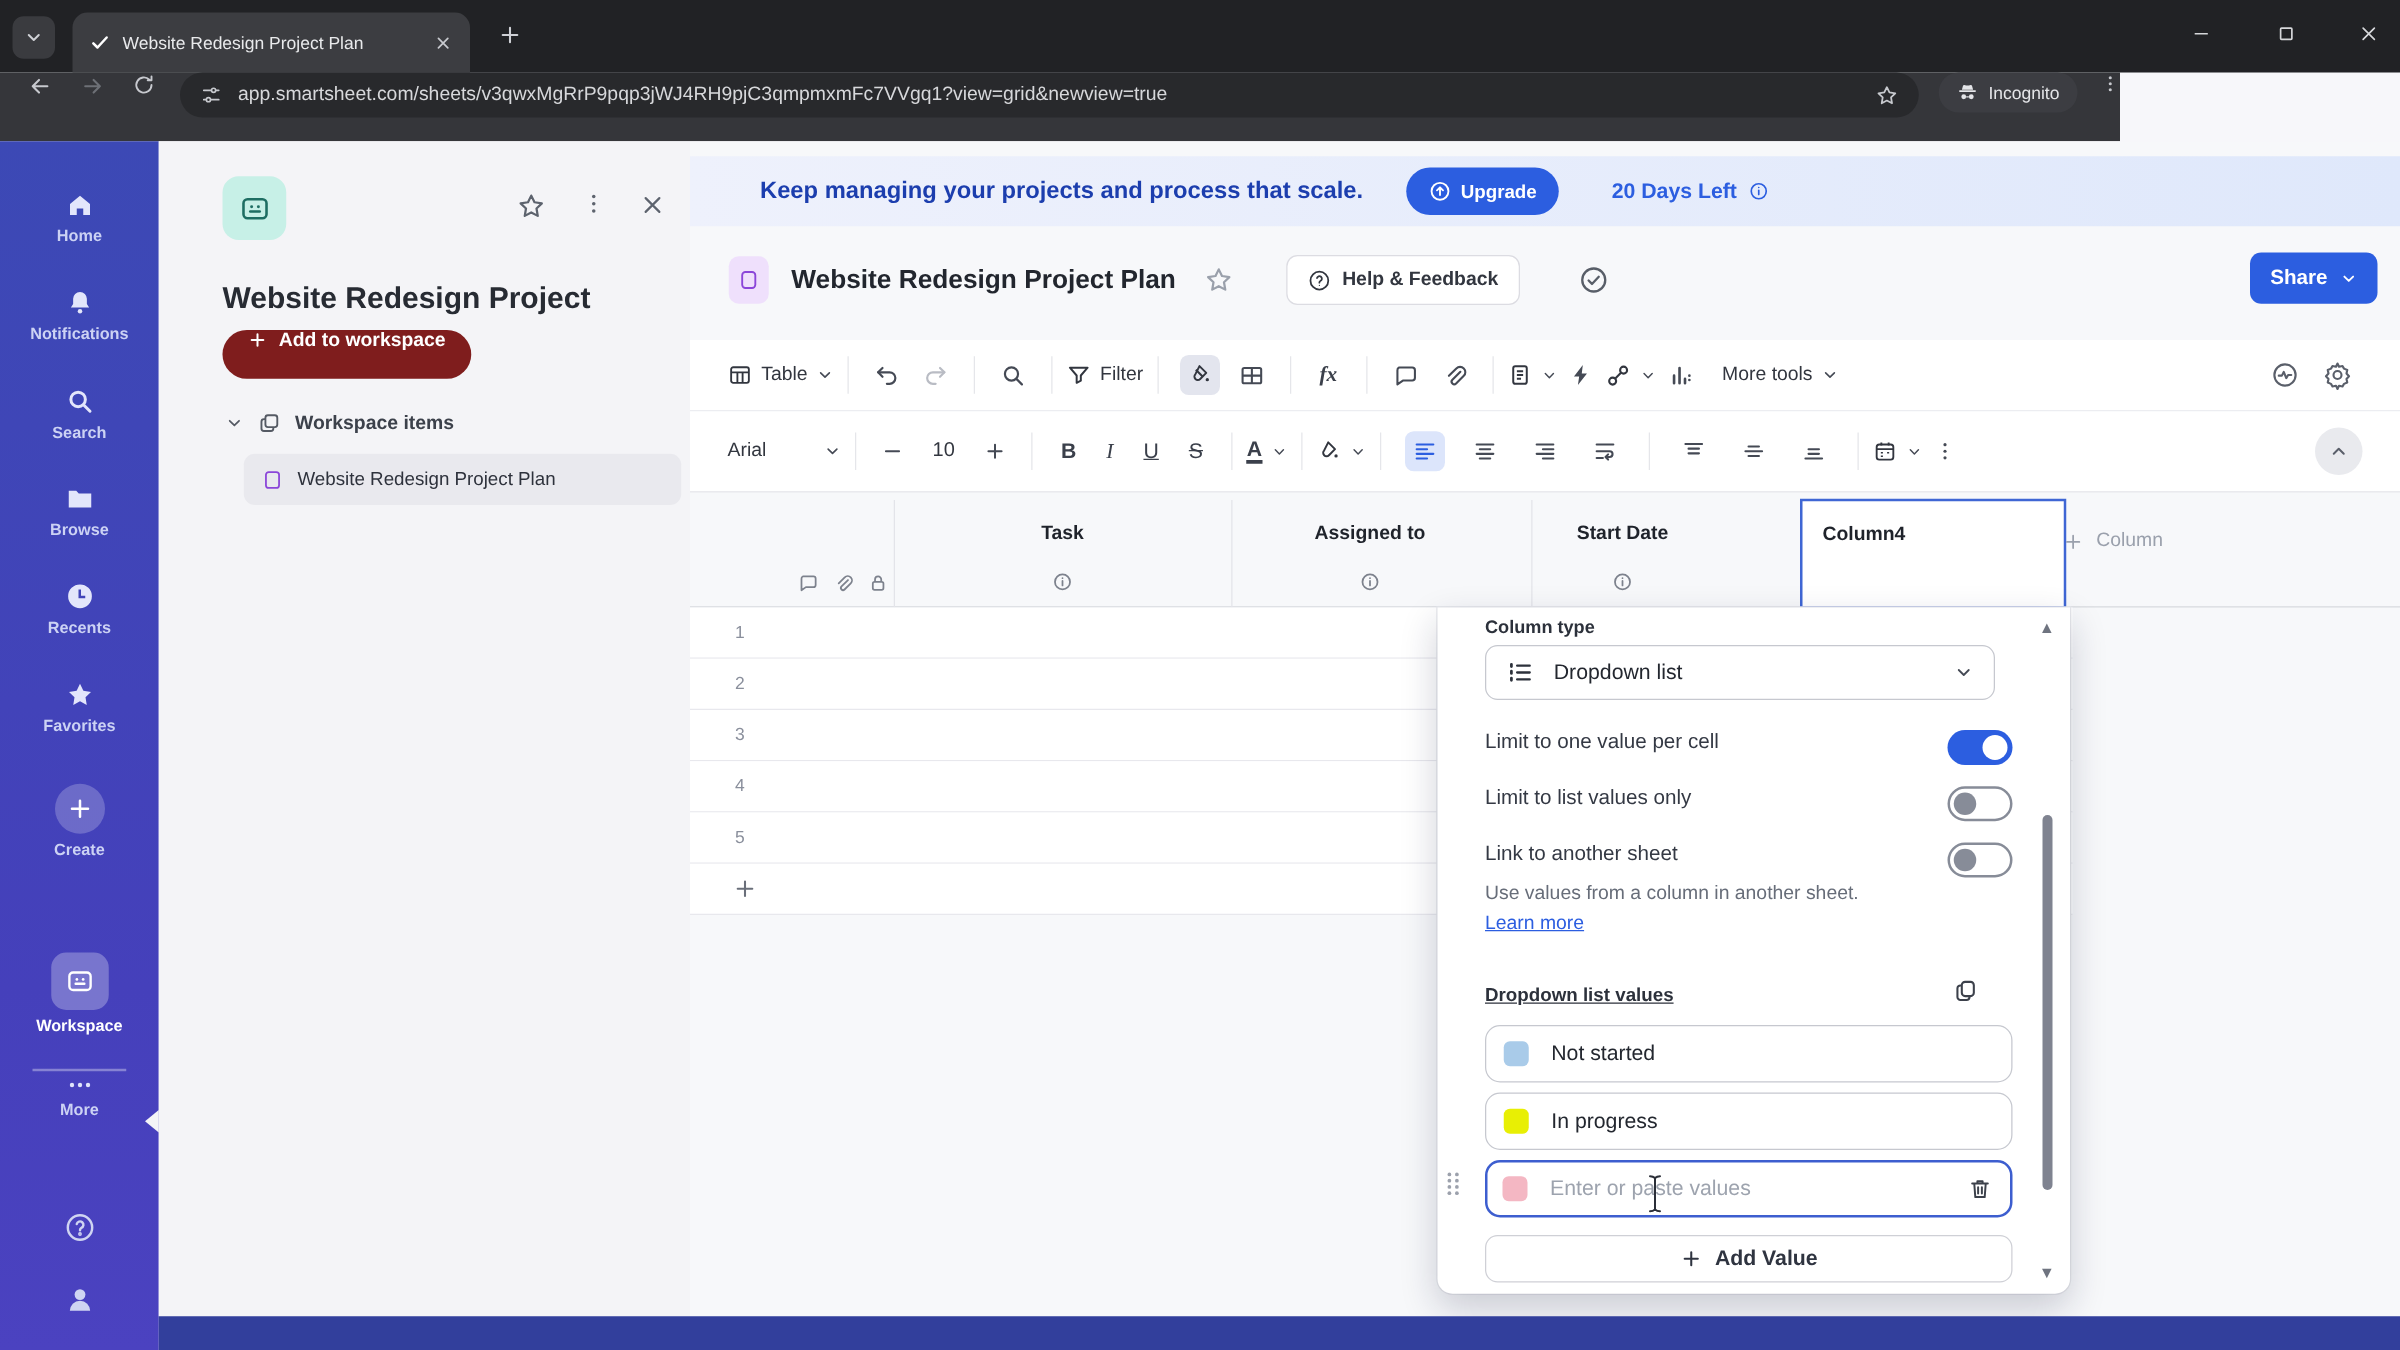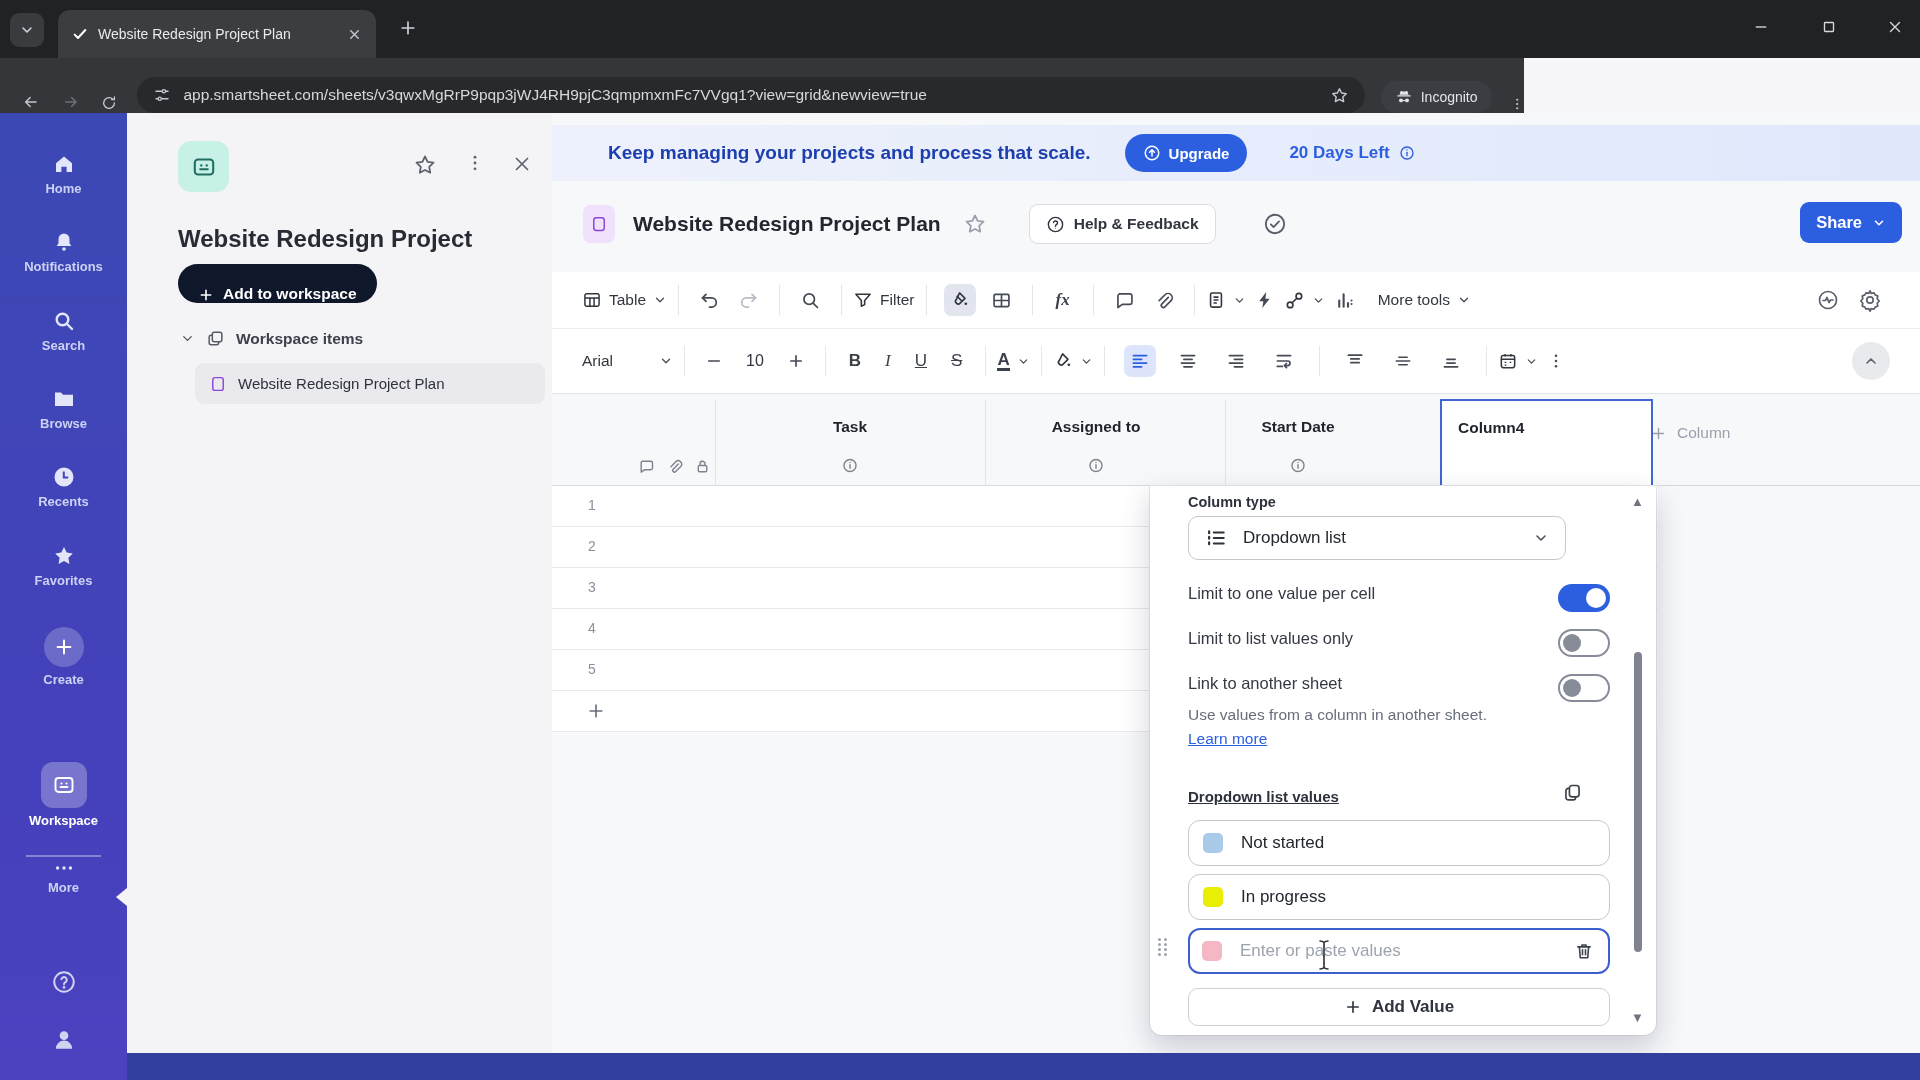--- a/index.html
+++ b/index.html
@@ -13,22 +13,22 @@
   .tab-search { position:absolute; left:10px; top:13px; width:34px; height:34px; border-radius:9px;
                 background:#3a3b3f; color:#cfd1d6; display:flex; align-items:center; justify-content:center; }
   .tab { position:absolute; left:58px; top:10px; width:318px; height:48px; background:#3c3d41;
          border-radius:12px 12px 0 0; display:flex; align-items:center; padding:0 14px; gap:10px; }
   .tab-fav { color:#fff; }
   .tab-title { color:#e9eaec; font-size:14px; white-space:nowrap; overflow:hidden; flex:1; }
   .tab-close { color:#c8cacf; }
   .newtab { position:absolute; left:398px; top:18px; color:#cfd1d6; }
   .wctl { position:absolute; top:18px; color:#d6d7da; font-size:15px; }
 
-  .urlbar { position:absolute; left:0; top:58px; width:1524px; height:55px; background:#35363a;
-            display:flex; align-items:flex-end; }
+  .urlbar { position:absolute; left:0; top:58px; width:1696px; height:55px; background:#35363a;
+            display:flex; align-items:flex-start; }
   .nav-ic { margin-left:22px; color:#c7c9ce; }
   .nav-ic.dim { color:#6d7076; }
   .omni { margin-left:20px; width:1520px; height:36px; border-radius:18px; background:#28292c;
           display:flex; align-items:center; padding:0 16px; gap:12px; }
   .omni-url { color:#d7d8db; font-size:15.5px; white-space:nowrap; overflow:hidden; flex:1; }
   .incog { display:flex; align-items:center; gap:8px; background:#3c3d42; border-radius:16px;
            height:32px; padding:0 14px; margin-left:16px; color:#e4e5e8; font-size:14px; }
 
   
   .rail { position:absolute; left:0; top:113px; width:127px; height:967px;
@@ -45,22 +45,22 @@
                 border-top:9px solid transparent; border-bottom:9px solid transparent;
                 border-right:11px solid #f4f4f7; }
 
   
   .panel { position:absolute; left:127px; top:113px; width:425px; height:940px; background:#f4f4f7; }
   .ws-icon-tile { position:absolute; left:51px; top:28px; width:51px; height:51px; border-radius:13px;
                   background:#c7f0e7; color:#1e6e63; display:flex; align-items:center; justify-content:center; }
   .panel-top-ic { position:absolute; top:40px; color:#5d636e; }
   .panel-title { position:absolute; left:51px; top:112px; width:340px; font-size:24px; font-weight:bold; color:#272b33; }
   .add-ws-btn { position:absolute; left:51px; top:151px; height:39px; padding:0 20px; border-radius:20px;
-                background:#0f172a; color:#fff; font-size:15.5px; font-weight:bold;
-                display:flex; align-items:flex-end; gap:9px; }
+                background:#7f1d1d; color:#fff; font-size:15.5px; font-weight:bold;
+                display:flex; align-items:flex-start; gap:9px; }
   .ws-items-row { position:absolute; left:53px; top:216px; display:flex; align-items:center; gap:11px;
                   color:#3c414b; font-size:15.5px; font-weight:bold; }
   .ws-item { position:absolute; left:68px; top:250px; width:350px; height:41px; border-radius:9px;
              background:#e9e9ee; display:flex; align-items:center; padding:0 14px; gap:11px; }
   .ws-item span { font-size:15px; color:#2e323c; }
 
   
   .main { position:absolute; left:552px; top:113px; width:1368px; height:967px; background:#f7f8fa; }
 
   .banner { position:absolute; left:0; top:12px; width:1368px; height:56px;
@@ -116,21 +116,21 @@
   .grow { position:relative; height:41px; background:#fff; border-bottom:1px solid #e8e8ed; }
   .grow .rno { position:absolute; left:36px; top:11px; font-size:14px; color:#8a8f9c; }
   .addrow { position:relative; height:41px; background:#fff; border-bottom:1px solid #e8e8ed; color:#6a6f7a; }
   .addrow svg { position:absolute; left:34px; top:10px; }
 
   
   .colpanel { position:absolute; left:598px; top:373px; width:506px; height:549px; background:#fff;
               border-radius:0 0 12px 12px; box-shadow:0 12px 30px rgba(20,24,60,.20), 0 0 0 1px #e7e8ec;
               z-index:30; }
   .cp-label { position:absolute; left:38px; font-size:14.5px; font-weight:bold; color:#2c313b; }
-  .cp-select { position:absolute; left:38px; top:30px; width:378px; height:44px; border:1.5px solid #c6c8cf;
+  .cp-select { position:absolute; left:38px; top:30px; width:408px; height:44px; border:1.5px solid #c6c8cf;
                border-radius:10px; background:#fff; display:flex; align-items:center; padding:0 16px; gap:16px; }
   .cp-select span { font-size:17px; color:#23272f; flex:1; }
   .cp-trow { position:absolute; left:38px; width:422px; display:flex; align-items:flex-start; }
   .cp-trow span { font-size:16.5px; color:#343944; flex:1; }
   .toggle { width:52px; height:28px; border-radius:14px; position:relative; flex:none; }
   .toggle.on { background:#2c5ee0; }
   .toggle.on::after { content:""; position:absolute; right:4px; top:4px; width:20px; height:20px;
                       border-radius:50%; background:#fff; }
   .toggle.off { background:#fff; border:2px solid #878c98; }
   .toggle.off::after { content:""; position:absolute; left:3px; top:3px; width:18px; height:18px;

